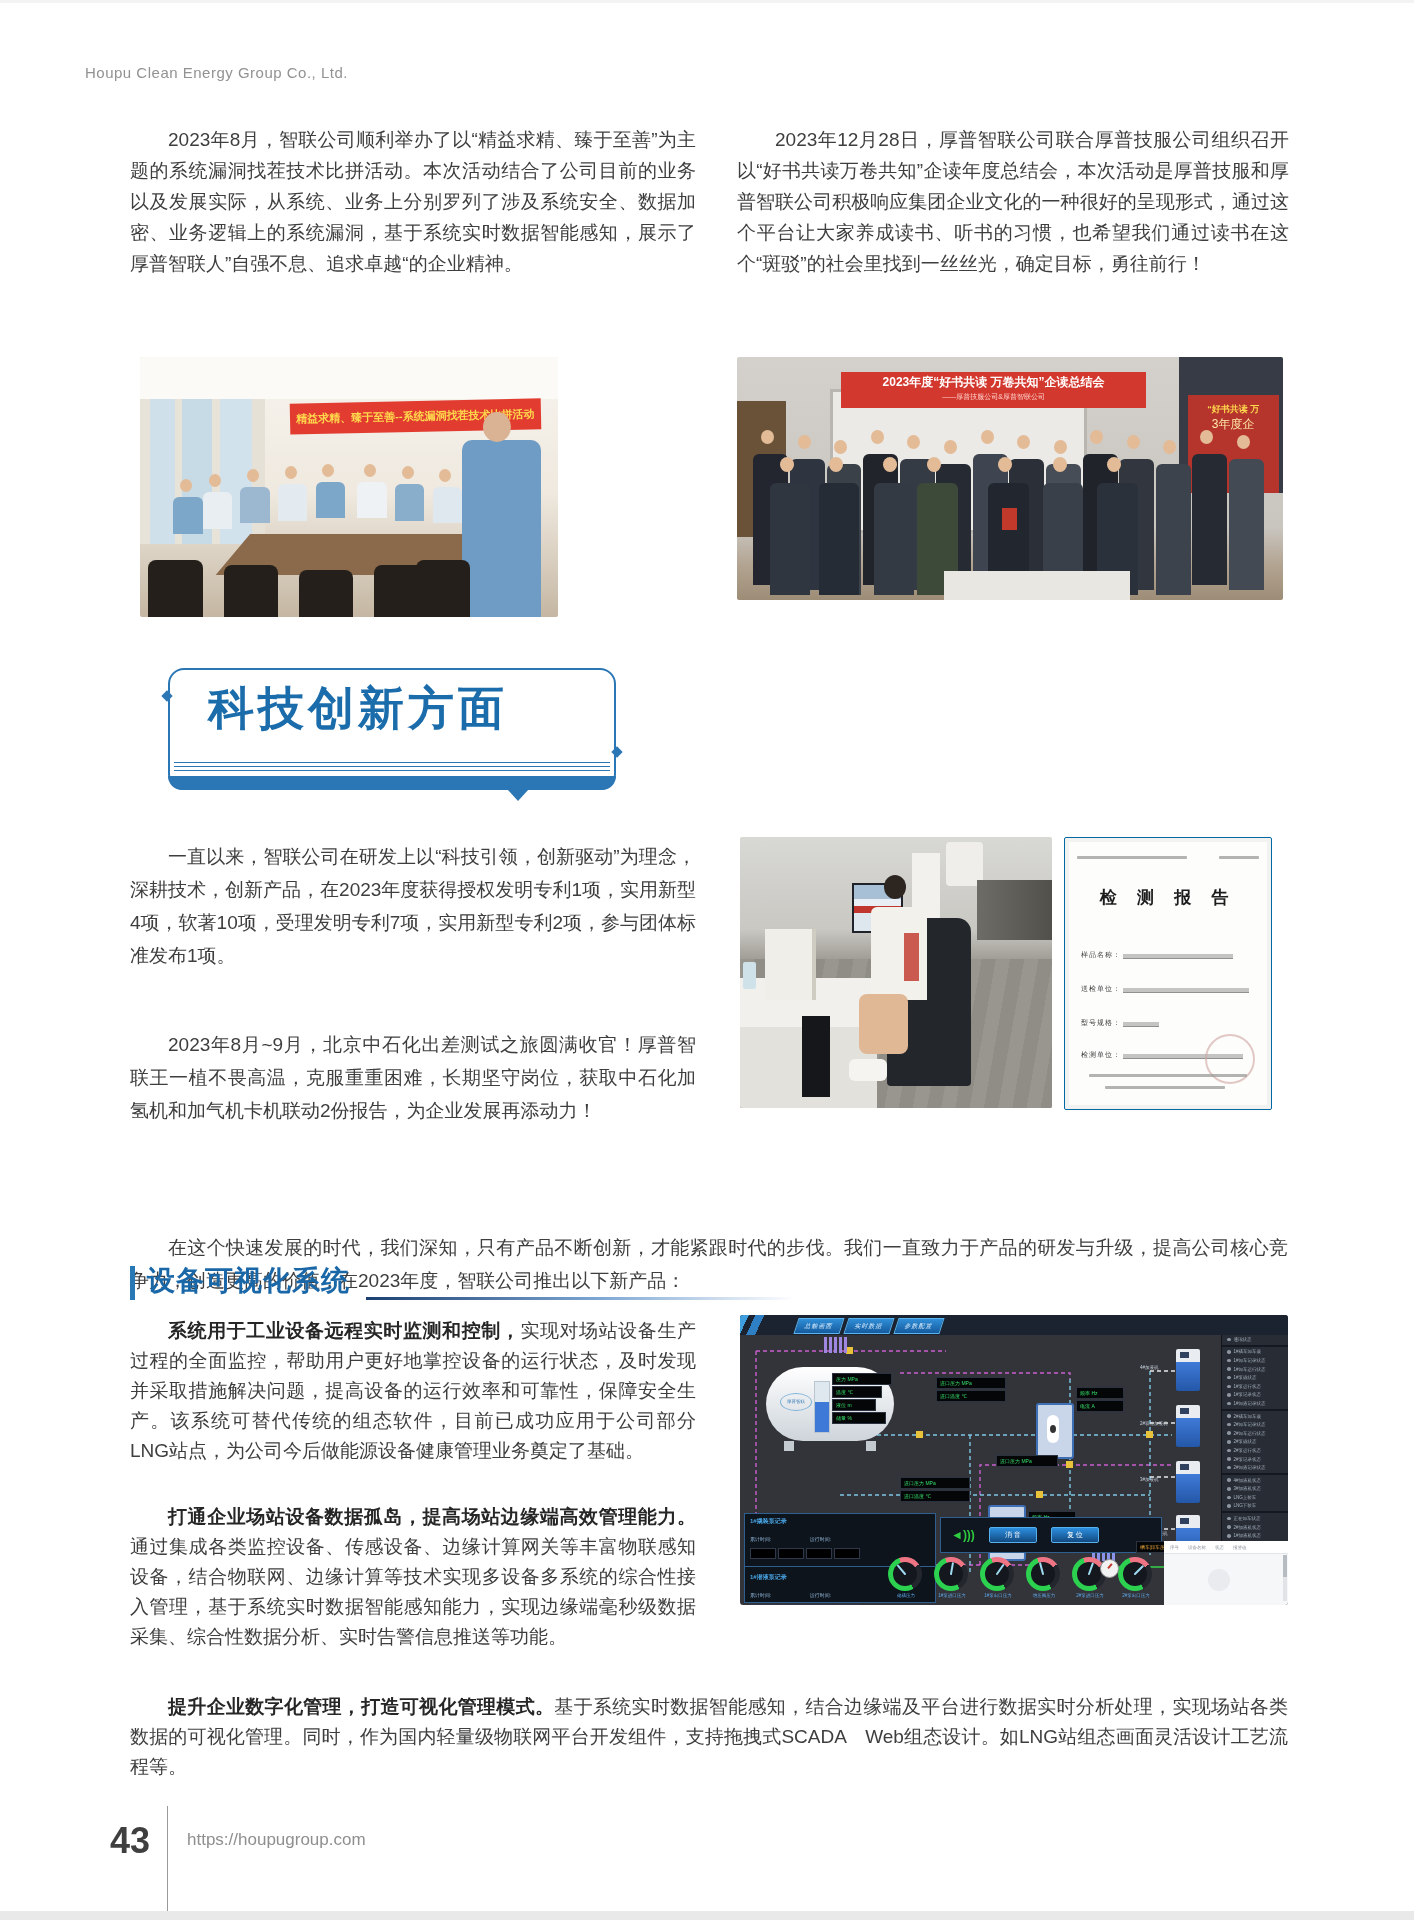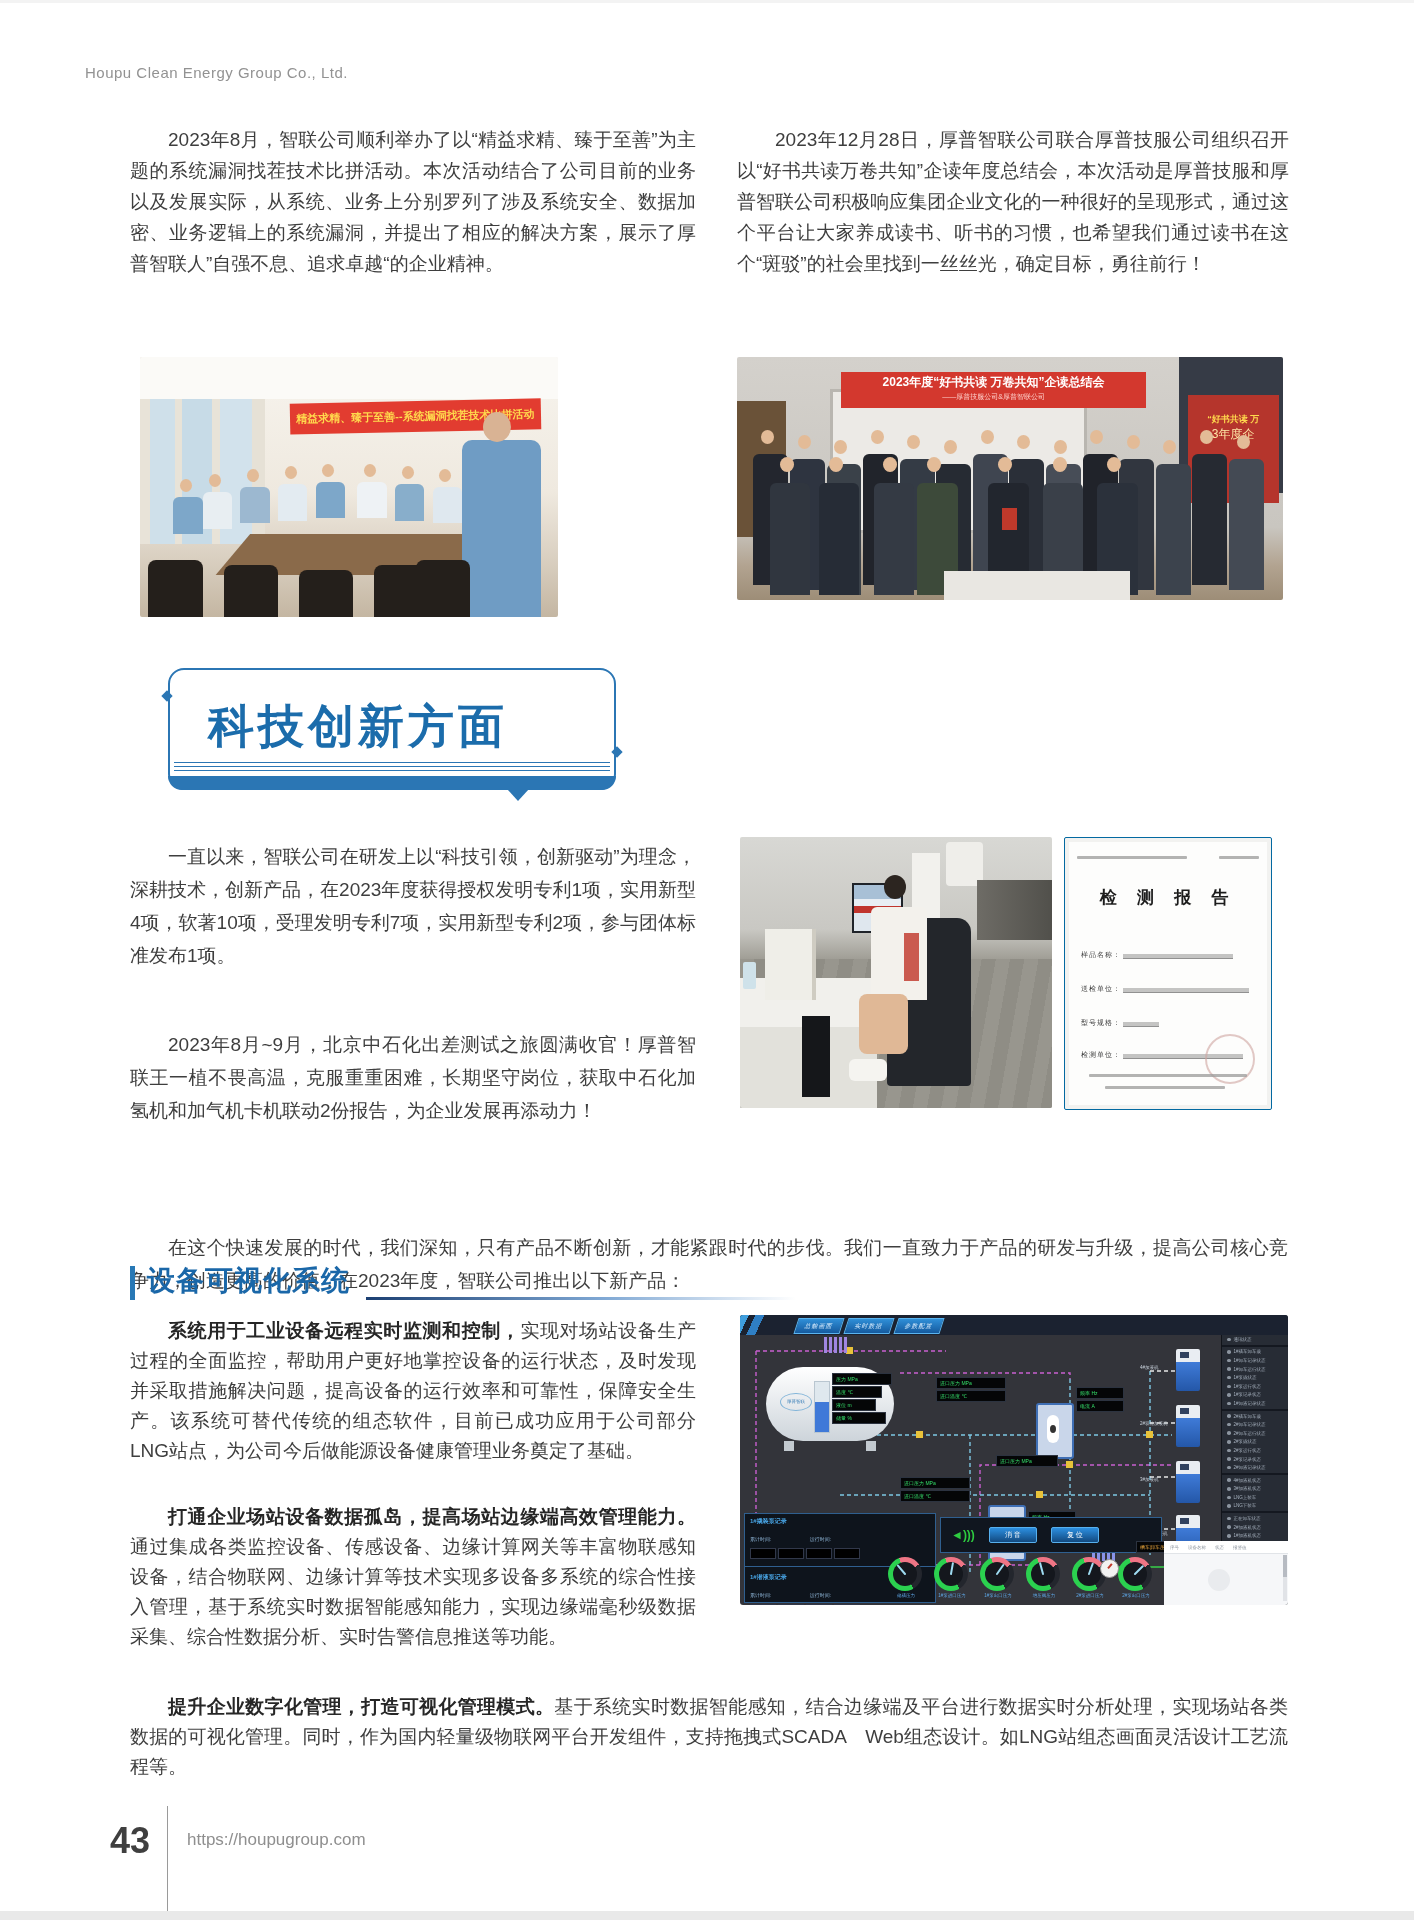--- a/index.html
+++ b/index.html
@@ -8,21 +8,21 @@
   .abs{position:absolute;}
   p.body{font-size:19px;line-height:31px;text-align:justify;color:#3e3e3e;text-indent:2em;margin:0;}
   p.body2{font-size:19px;line-height:30px;text-align:justify;color:#3e3e3e;text-indent:2em;margin:0;}
   .bld{font-weight:bold;color:#262626;}
   .photo{position:absolute;overflow:hidden;border-radius:2px;}
   .head{position:absolute;border-radius:50%;background:#e3bb97;}
   .person{position:absolute;border-radius:6px 6px 0 0;}
   
   #titlebox{position:absolute;left:168px;top:668px;width:444px;height:118px;
     border:2px solid #2b76b4;border-radius:16px;background:#fff;}
-  #titlebox h1{margin:0;padding:26px 0 0 38px;font-size:46px;letter-spacing:4px;color:#1b6cab;font-weight:bold;}
+  #titlebox h1{margin:0;padding:8px 0 0 38px;font-size:46px;letter-spacing:4px;color:#1b6cab;font-weight:bold;}
   #tb-lines{position:absolute;left:4px;right:4px;bottom:14px;height:12px;
     background:repeating-linear-gradient(#2b76b4 0 1px,transparent 1px 4px);}
   #tb-bar{position:absolute;left:-2px;right:-2px;bottom:-2px;height:14px;background:#2b76b4;border-radius:0 0 14px 14px;}
   #tb-tail{position:absolute;left:76%;bottom:-13px;width:0;height:0;
     border-left:11px solid transparent;border-right:11px solid transparent;border-top:12px solid #2b76b4;}
   .diamond{position:absolute;width:8px;height:8px;background:#2b76b4;transform:rotate(45deg);}
   
   #h2row{position:absolute;left:130px;top:1262px;display:flex;align-items:flex-end;}
   #h2bar{width:5px;height:34px;background:#2878b5;margin-right:12px;}
   #h2row h2{margin:0;font-size:28px;color:#1a67a8;font-weight:bold;letter-spacing:1px;}
@@ -72,21 +72,21 @@
   #botstrip{position:absolute;left:0;top:1911px;width:100%;height:9px;background:#e9e9e9;}
 </style>
 </head>
 <body>
 
 <div id="page">
   <div class="abs" style="left:0;top:0;width:100%;height:3px;background:#f3f3f3;"></div>
 
   <div class="abs" style="left:85px;top:64px;font-size:15px;letter-spacing:.5px;color:#929292;">Houpu Clean Energy Group Co., Ltd.</div>
 
-  <p class="body abs" style="left:130px;top:124px;width:566px;">2023年8月，智联公司顺利举办了以“精益求精、臻于至善”为主题的系统漏洞找茬技术比拼活动。本次活动结合了公司目前的业务以及发展实际，从系统、业务上分别罗列了涉及系统安全、数据加密、业务逻辑上的系统漏洞，并提出了相应的解决方案，展示了厚普智联人”自强不息、追求卓越“的企业精神。</p>
+  <p class="body abs" style="left:130px;top:124px;width:566px;">2023年8月，智联公司顺利举办了以“精益求精、臻于至善”为主题的系统漏洞找茬技术比拼活动。本次活动结合了公司目前的业务以及发展实际，从系统、业务上分别罗列了涉及系统安全、数据加密、业务逻辑上的系统漏洞，基于系统实时数据智能感知，展示了厚普智联人”自强不息、追求卓越“的企业精神。</p>
   <p class="body abs" style="left:737px;top:124px;width:552px;">2023年12月28日，厚普智联公司联合厚普技服公司组织召开以“好书共读万卷共知”企读年度总结会，本次活动是厚普技服和厚普智联公司积极响应集团企业文化的一种很好的呈现形式，通过这个平台让大家养成读书、听书的习惯，也希望我们通过读书在这个“斑驳”的社会里找到一丝丝光，确定目标，勇往前行！</p>
 
   <div class="photo" id="photoL" style="left:140px;top:357px;width:418px;height:260px;background:linear-gradient(#f7f4ee 0%,#efe9df 52%,#d9cfc0 78%,#c4b6a2 100%);">
     <div class="abs" style="left:0;top:0;width:30%;height:72%;background:linear-gradient(90deg,#e8e3d8 0 8%,#cfe0ea 8% 28%,#e8e3d8 28% 34%,#c7dbe7 34% 58%,#e8e3d8 58% 64%,#d2e2ec 64% 90%,#e6e1d6 90%);"></div>
     <div class="abs" style="left:0;top:0;width:100%;height:16%;background:#fbfaf7;"></div>
     <div class="abs" style="left:36%;top:17%;width:60%;height:12%;background:#e23c30;transform:rotate(-1.2deg);display:flex;align-items:center;justify-content:center;">
       <span style="font-size:11px;color:#ffd94d;font-weight:bold;white-space:nowrap;">精益求精、臻于至善--系统漏洞找茬技术比拼活动</span>
     </div>
     <div class="abs" style="left:18%;top:68%;width:70%;height:16%;background:#8a6a4a;clip-path:polygon(12% 0,88% 0,100% 100%,0 100%);"></div>
     <div id="photoL-people" class="abs" style="inset:0;">
@@ -115,21 +115,21 @@
         <div style="position: absolute; left: 38%; top: 82%; width: 13%; height: 24%; background: rgb(36, 31, 27); border-radius: 8px 8px 0px 0px;"></div>
         <div style="position: absolute; left: 56%; top: 80%; width: 13%; height: 24%; background: rgb(36, 31, 27); border-radius: 8px 8px 0px 0px;"></div>
         <div style="position: absolute; left: 66%; top: 78%; width: 13%; height: 24%; background: rgb(36, 31, 27); border-radius: 8px 8px 0px 0px;"></div>
       </div>
   </div>
 
   <div class="photo" id="photoR" style="left:737px;top:357px;width:546px;height:243px;background:linear-gradient(#d4d1cc 0%,#c9c6c0 70%,#b2a390 86%,#9d8d77 100%);">
     <div class="abs" style="left:17%;top:13%;width:46%;height:57%;background:#eceae6;border:3px solid #b9b6b0;"></div>
     <div class="abs" style="left:0;top:18%;width:9%;height:56%;background:#6a5238;"></div>
     <div class="abs" style="left:81%;top:0;width:19%;height:56%;background:#363b46;">
-      <div class="abs" style="left:8%;top:28%;width:88%;height:66%;background:#b5352c;padding-top:18px;text-align:center;">
+      <div class="abs" style="left:8%;top:28%;width:88%;height:66%;background:#b5352c;padding-top:8px;text-align:center;">
         <div style="font-size:9px;color:#ffd94d;font-weight:bold;">“好书共读 万</div>
         <div style="font-size:12px;color:#ffe9a8;">3年度企</div>
       </div>
     </div>
     <div class="abs" style="left:19%;top:6%;width:56%;height:15%;background:#d3382e;text-align:center;">
       <div style="font-size:12px;color:#ffffff;font-weight:bold;line-height:20px;white-space:nowrap;">2023年度“好书共读 万卷共知”企读总结会</div>
       <div style="font-size:7px;color:#ffd2cd;">——厚普技服公司&amp;厚普智联公司</div>
     </div>
     <div id="photoR-people" class="abs" style="inset:0;">
         <div class="person" style="left: 3%; top: 40%; width: 6.4%; height: 54%; background: rgb(35, 38, 46);"></div>

